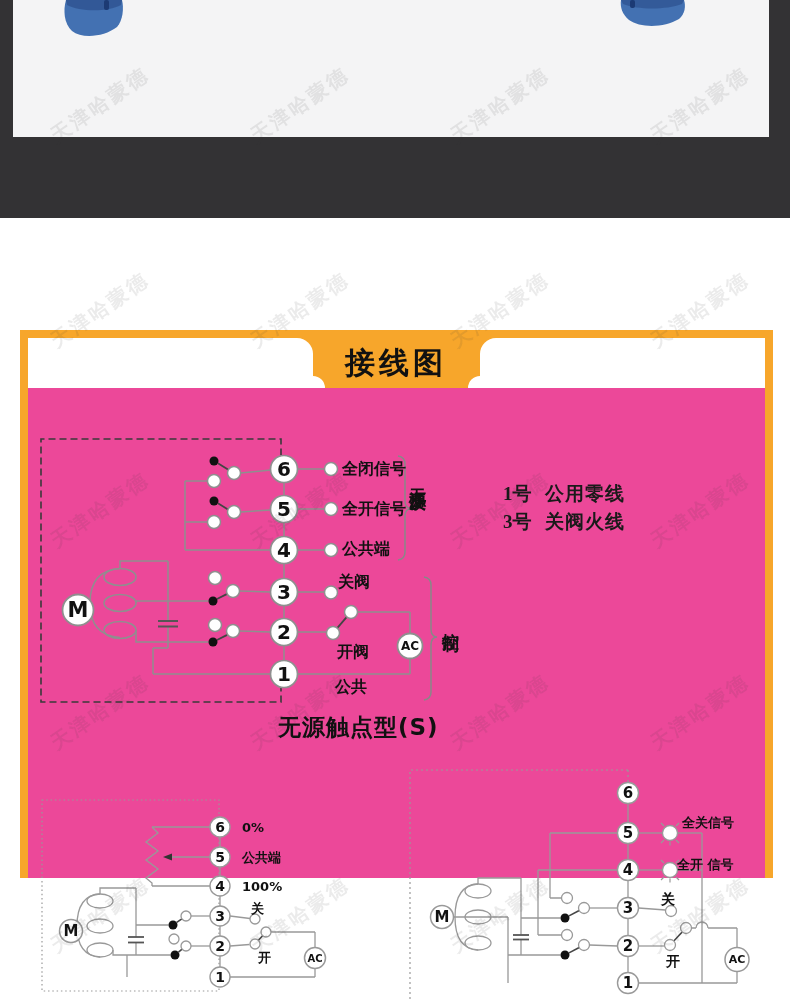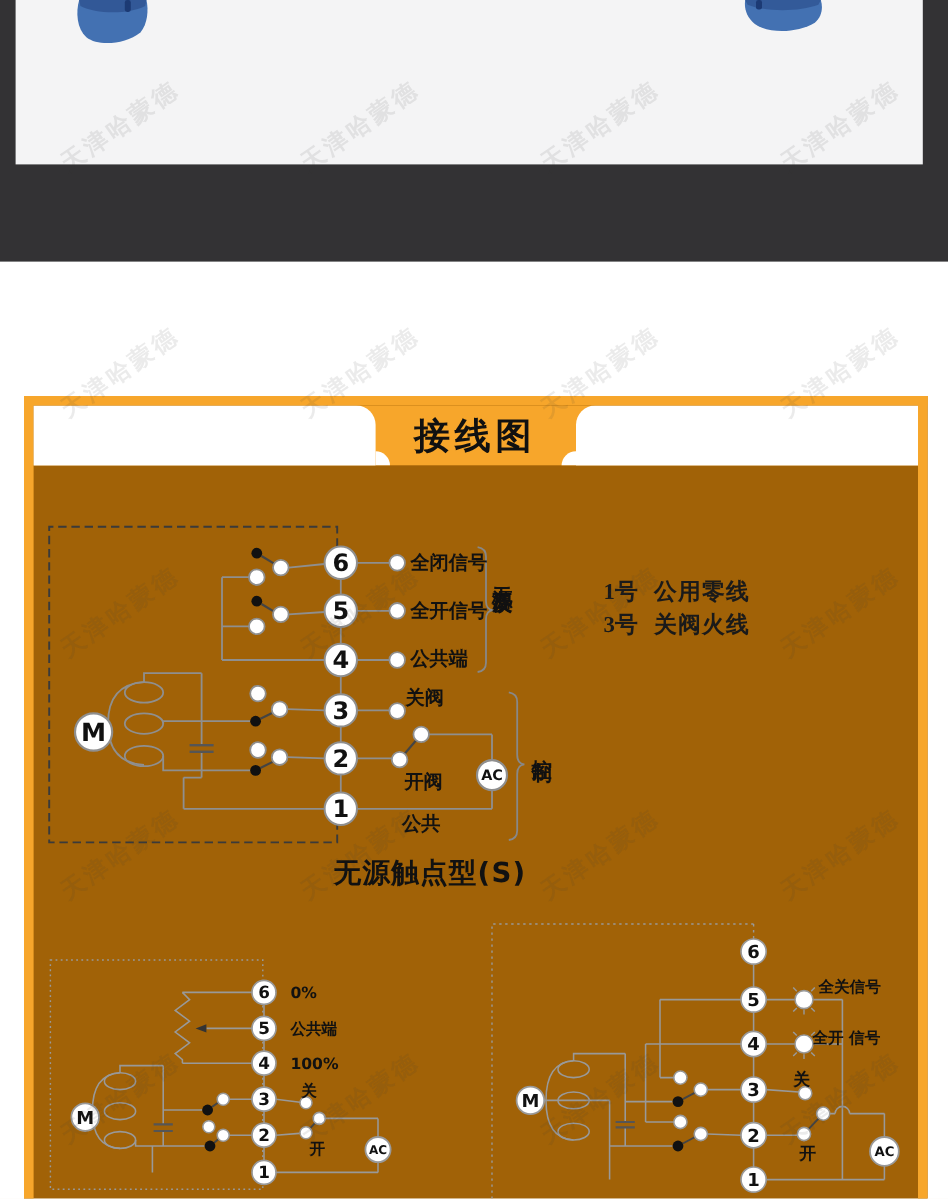--- a/index.html
+++ b/index.html
@@ -6,22 +6,22 @@
   *{box-sizing:border-box;}
   body{font-family:"DejaVu Sans","Liberation Sans",sans-serif;}
   .stage{position:relative;width:790px;height:999px;overflow:hidden;background:#ffffff;}
 
   
   .hero{position:absolute;left:0;top:0;width:790px;height:218px;background:#333234;}
   .photo{position:absolute;left:13px;top:0;width:756px;height:137px;background:#f4f4f5;overflow:hidden;}
   .blob{position:absolute;top:0;}
 
   
-  .panel{position:absolute;left:20px;top:330px;width:753px;height:669px;
-         background:#a16207;border:8px solid #f7a62b;border-bottom:none;}
+  .panel{position:absolute;left:20px;top:330px;width:753px;height:548px;
+         background:#ec4899;border:8px solid #f7a62b;border-bottom:none;}
   .banner-svg{position:absolute;left:0;top:0;display:block;}
 
   .vtext{position:absolute;writing-mode:vertical-rl;text-orientation:upright;
          font-weight:bold;color:#111;font-size:17px;letter-spacing:2px;line-height:22px;}
 
   .notes{position:absolute;left:475px;top:142px;font-family:Liberation Serif, serif;}
   .note-row{height:28px;line-height:28px;font-size:19px;font-weight:bold;color:#1a1a1a;white-space:nowrap;}
   .note-num{display:inline-block;min-width:36px;}
   .note-text{display:inline-block;margin-left:6px;letter-spacing:1px;}
 

